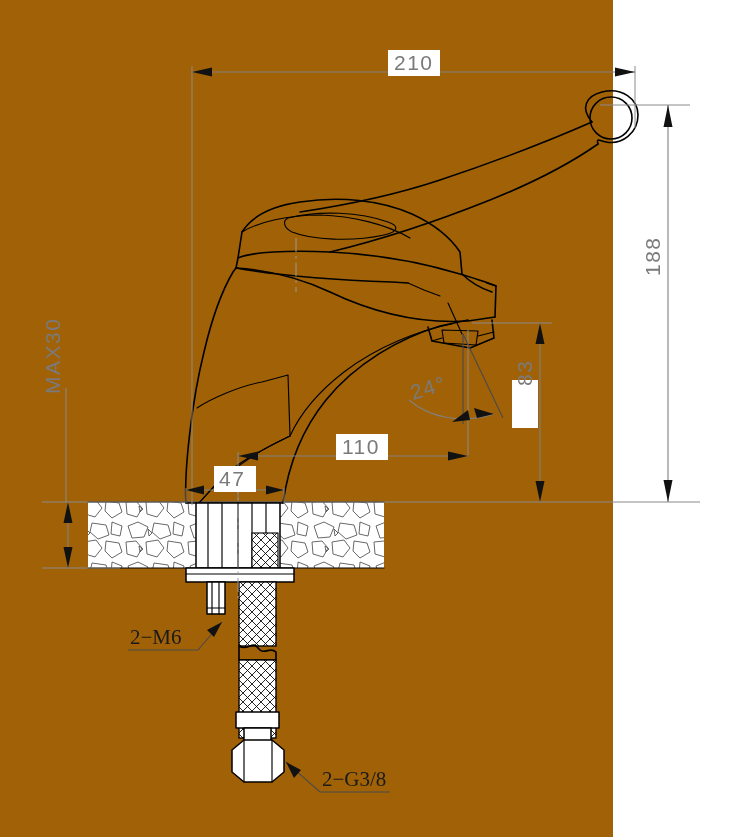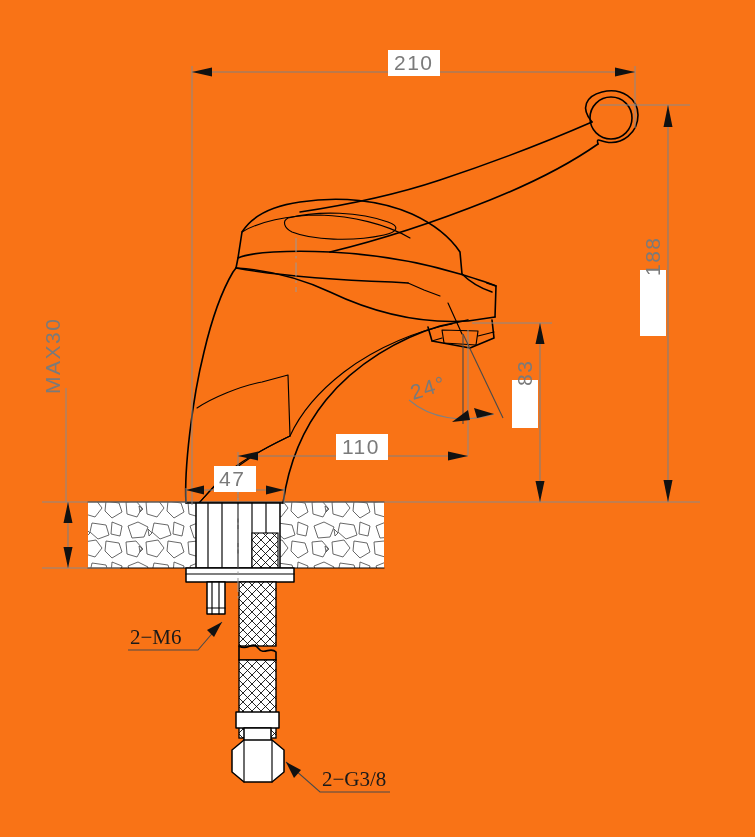--- a/index.html
+++ b/index.html
@@ -8,23 +8,23 @@
     background: #ffffff;
   }
   body {
     width: 755px;
     height: 837px;
     font-family: "Liberation Sans", sans-serif;
     overflow: hidden;
   }
   #drawing-root {
     position: relative;
-    width: 755px;
+    width: 613px;
     height: 837px;
-    background: #f97316;
+    background: #a16207;
   }
   svg#cad {
     display: block;
     width: 755px;
     height: 837px;
   }
   .part-line {
     fill: none;
     stroke: #000000;
     stroke-width: 1.6;

